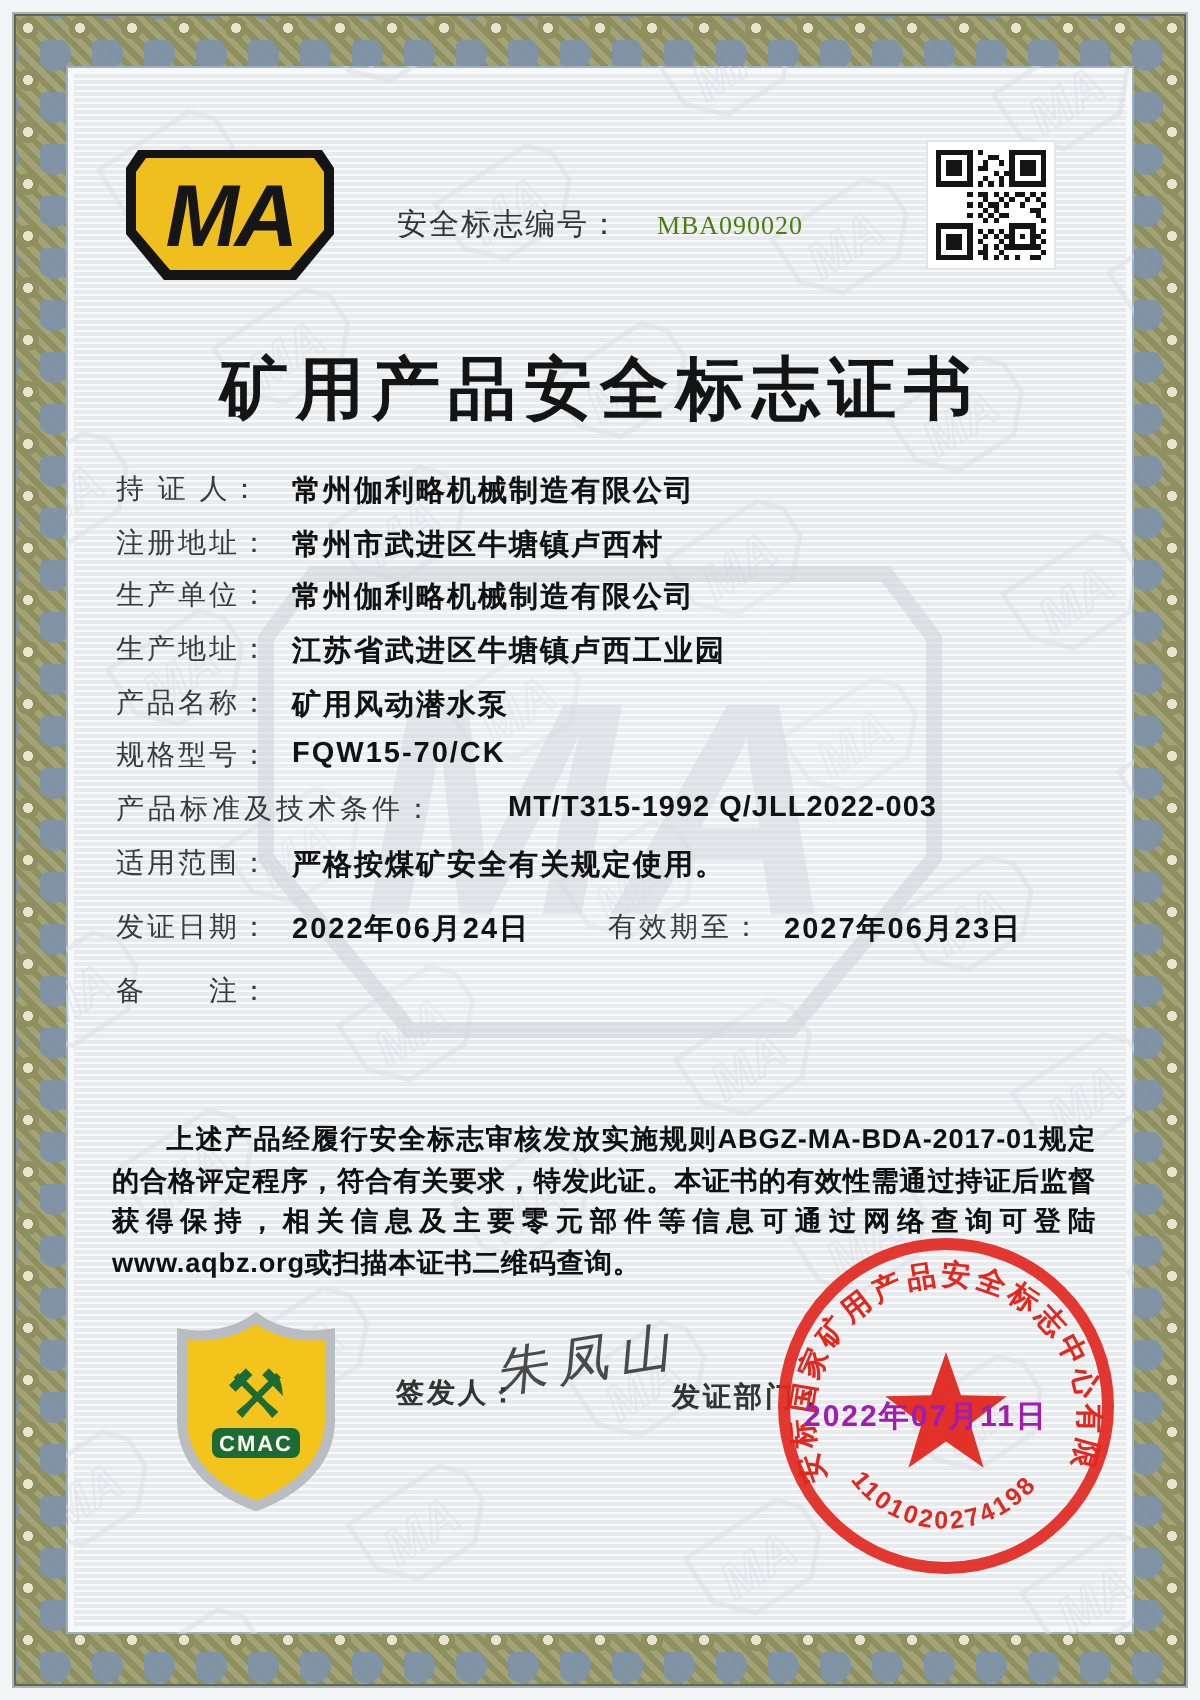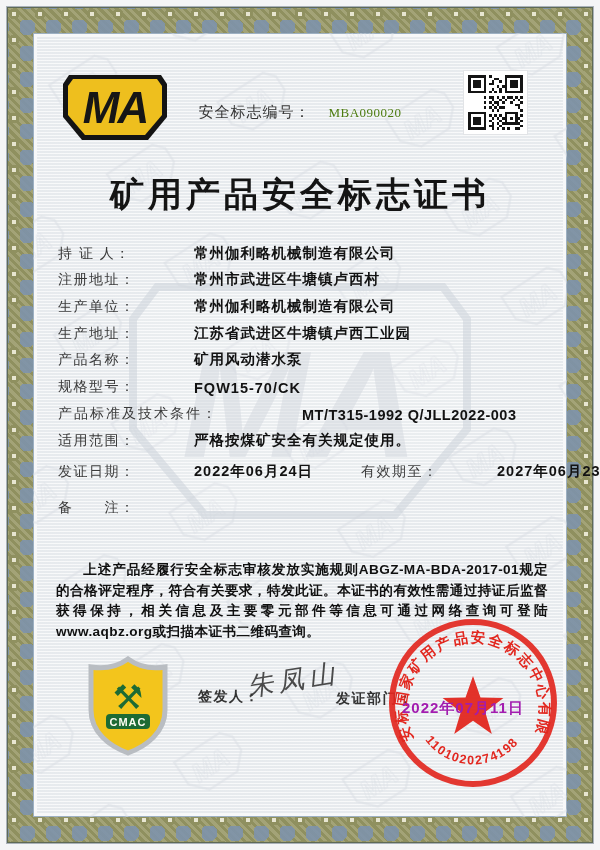--- a/index.html
+++ b/index.html
@@ -32,21 +32,21 @@
   .cert-no .lbl{font-size:15px;color:#333;letter-spacing:1px;}
   .cert-no .val{font-family:"Liberation Serif","DejaVu Serif",serif;font-size:13px;color:#4d7c0f;letter-spacing:.5px;}
   .qr{position:absolute;right:73px;top:71px;width:63px;height:63px;background:#fff;padding:4px;box-sizing:border-box;box-shadow:0 0 0 1px #e2e4e7;}
   .qr svg{width:100%;height:100%;display:block;}
 
   .title{position:absolute;left:0;right:0;top:172px;text-align:center;
     font-size:34px;font-weight:900;color:#141414;letter-spacing:4px;}
 
   
   .fields{position:absolute;left:58px;right:46px;top:236px;}
-  .row{display:flex;align-items:flex-end;height:26.7px;gap:48px;}
+  .row{display:flex;align-items:flex-start;height:26.7px;}
   .row .lbl{font-size:14px;color:#3a3a3a;letter-spacing:1.5px;min-width:88px;white-space:nowrap;}
   .row .val{font-size:14.5px;font-weight:700;color:#121212;letter-spacing:1px;white-space:nowrap;}
   .row.long .lbl{min-width:0;letter-spacing:2px;}
   .row.long .val{margin-left:36px;letter-spacing:.5px;}
   .row.dates{margin-top:5px;}
   .row.dates .lbl{min-width:88px;}
   .row.dates .val{width:158px;}
   .row.dates .lbl2{font-size:14px;color:#3a3a3a;letter-spacing:1.5px;min-width:88px;white-space:nowrap;}
   .row.remark{margin-top:6px;height:30px;}
 

